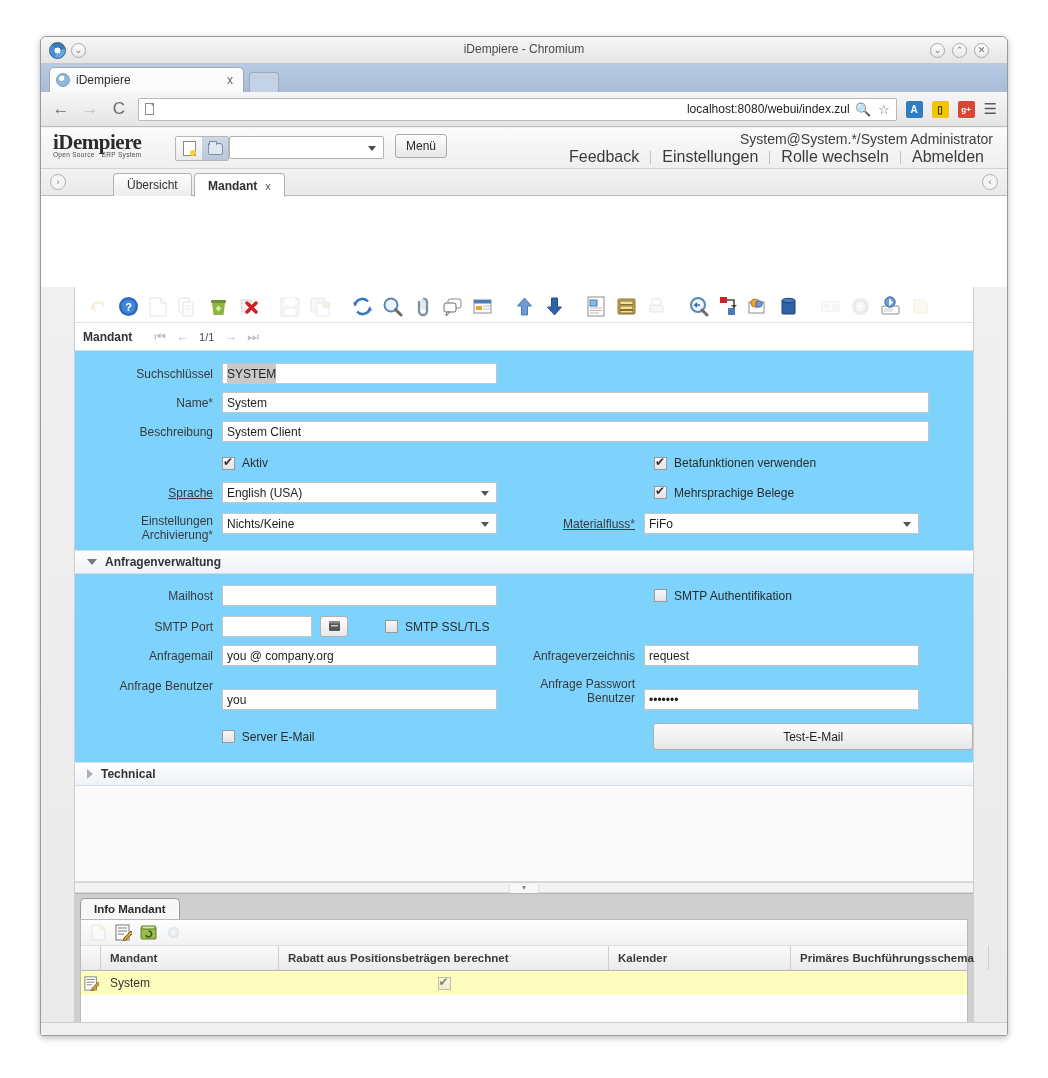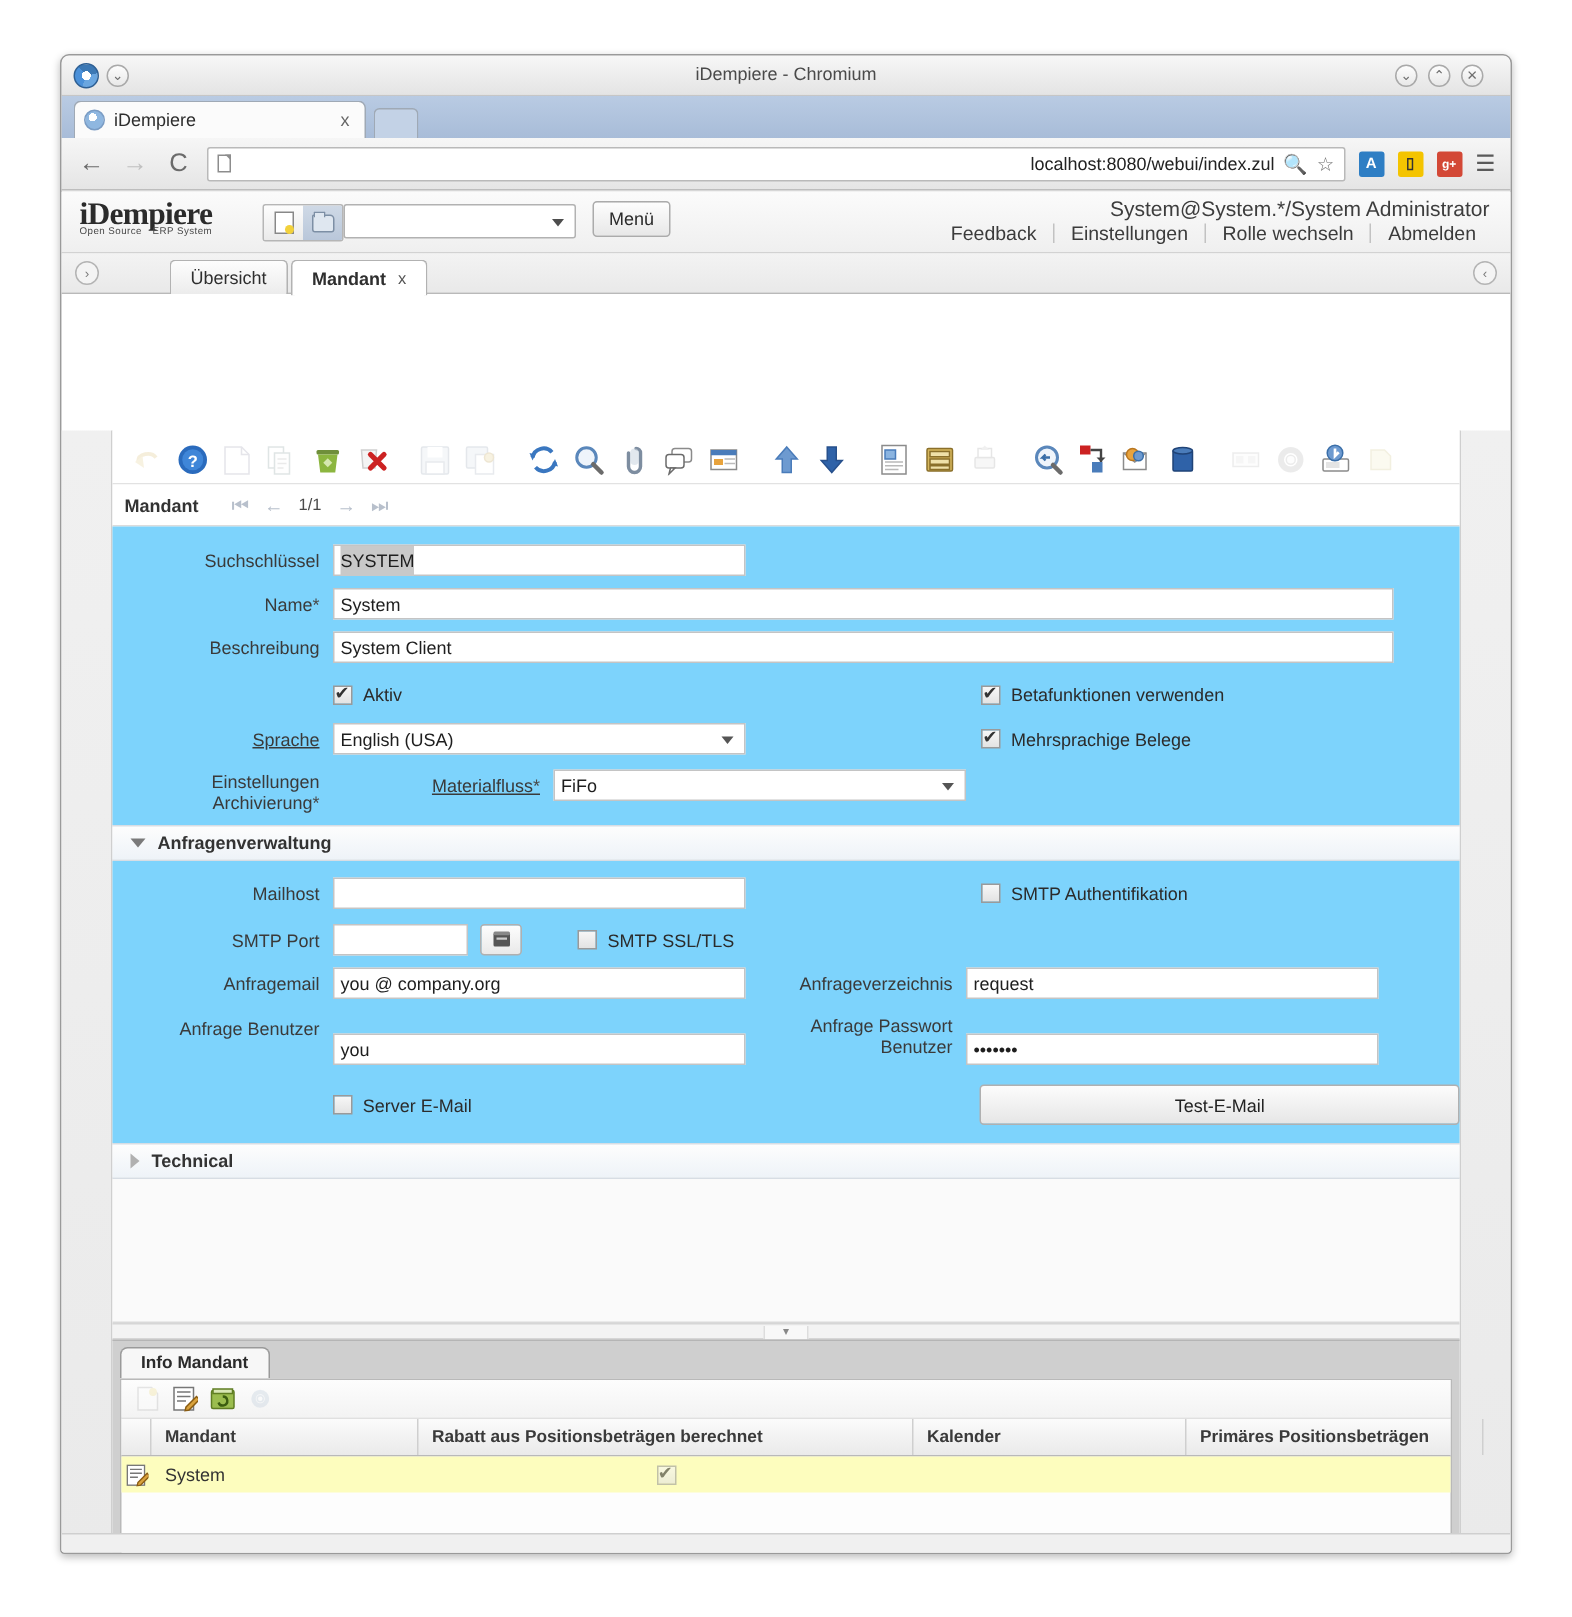--- a/index.html
+++ b/index.html
@@ -185,21 +185,21 @@
     padding: 4px 10px; font-size: 12px; color: #2a2a2a;
     background: linear-gradient(to bottom, #fdfdfd, #e7e7e7);
     border: 1px solid #ababab; border-radius: 3px;
   }
   .user-line {
     position: absolute; right: 14px; top: 3px;
     font-size: 14px; color: #3d3d3d;
   }
   .hdr-links {
     position: absolute; right: 12px; top: 20px;
-    display: flex; font-size: 13px; color: #3b3b3b;
+    display: flex; font-size: 16px; color: #3b3b3b;
   }
   .hdr-links a { padding: 0 11px; color: #3b3b3b; text-decoration: none; }
   .hdr-links .sep { width:1px; background:#c2c2c2; height:13px; align-self:center; }
 
   
   .wintabs {
     height: 27px; position: relative;
     background: linear-gradient(to bottom, #f3f3f3, #e9e9e9);
     border-bottom: 1px solid #b9b9b9;
   }
@@ -709,20 +709,24 @@
             <div style="display:flex;align-items:center;">
               <span class="cbx on"></span>
               <span class="cbxlabel">Mehrsprachige Belege</span>
             </div>
           </div>
 
           <div class="frow" style="padding-top:6px;padding-bottom:8px;align-items:flex-start;">
             <div class="flabel" style="padding-top:4px;">
               <div class="link">Einstellungen</div>
               <div><span class="link">Archivierung</span><span class="req">*</span></div>
+            </div>
+            <div class="fsel" style="margin-top:3px;">
+              <span>Nichts/Keine</span>
+              <span class="caret"></span>
             </div>
             <div style="width:10px;"></div>
             <div class="flabel link" style="padding-top:7px;width:137px;text-align:right;">
               <span>Materialfluss</span><span class="req">*</span>
             </div>
             <div class="fsel" style="margin-top:3px;">
               <span>FiFo</span>
               <span class="caret"></span>
             </div>
           </div>
@@ -837,21 +841,21 @@
                     <circle cx="7.5" cy="7.5" r="2" fill="#fff" stroke="#b8c8d8"></circle>
                   </svg>
               </div>
             </div>
 
             <div class="grid-head">
               <div class="gh c-icon"></div>
               <div class="gh c-mand">Mandant</div>
               <div class="gh c-rab">Rabatt aus Positionsbeträgen berechnet</div>
               <div class="gh c-kal">Kalender</div>
-              <div class="gh c-buch">Primäres Positionsbeträgen</div>
+              <div class="gh c-buch">Primäres Buchführungsschema</div>
             </div>
 
             <div class="grid-row">
               <div class="gc c-icon center">
                 <svg width="15" height="15" viewBox="0 0 17 17">
                     <rect x="1" y="1" width="13" height="15" fill="#fff" stroke="#777"></rect>
                     <path d="M3 4h9M3 7h9M3 10h6" stroke="#777"></path>
                     <path d="M9 14l7-7 2 2-7 7-2.6.6z" fill="#d9a23d" stroke="#8a5c12"></path>
                   </svg>
               </div>

